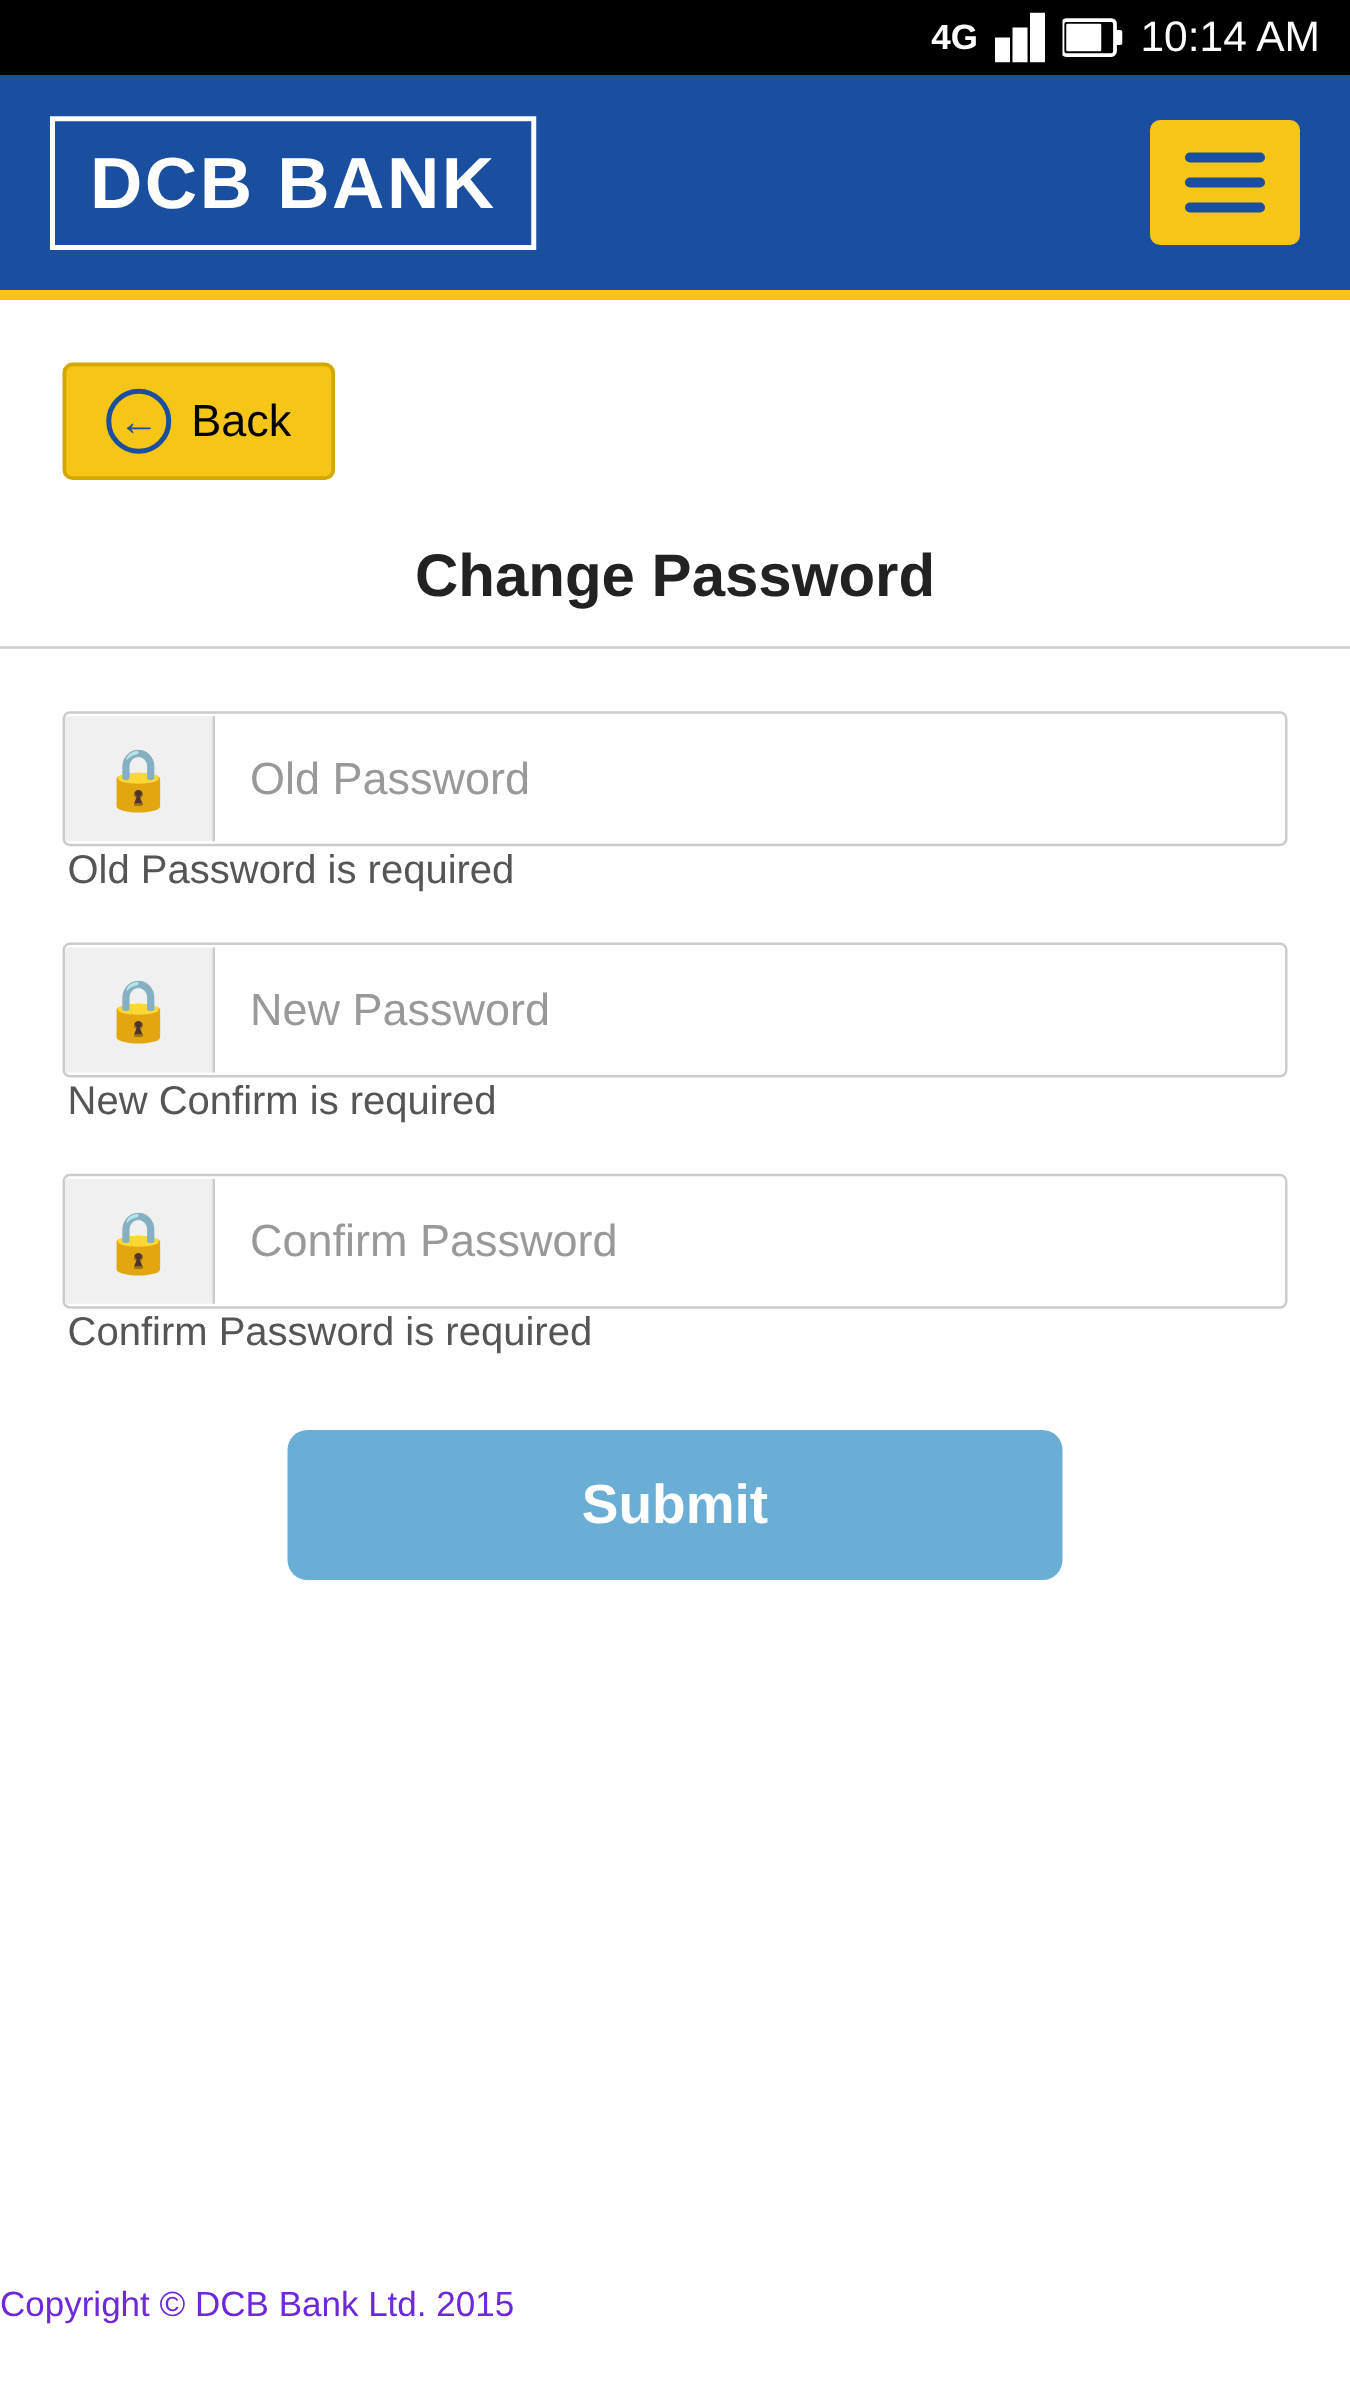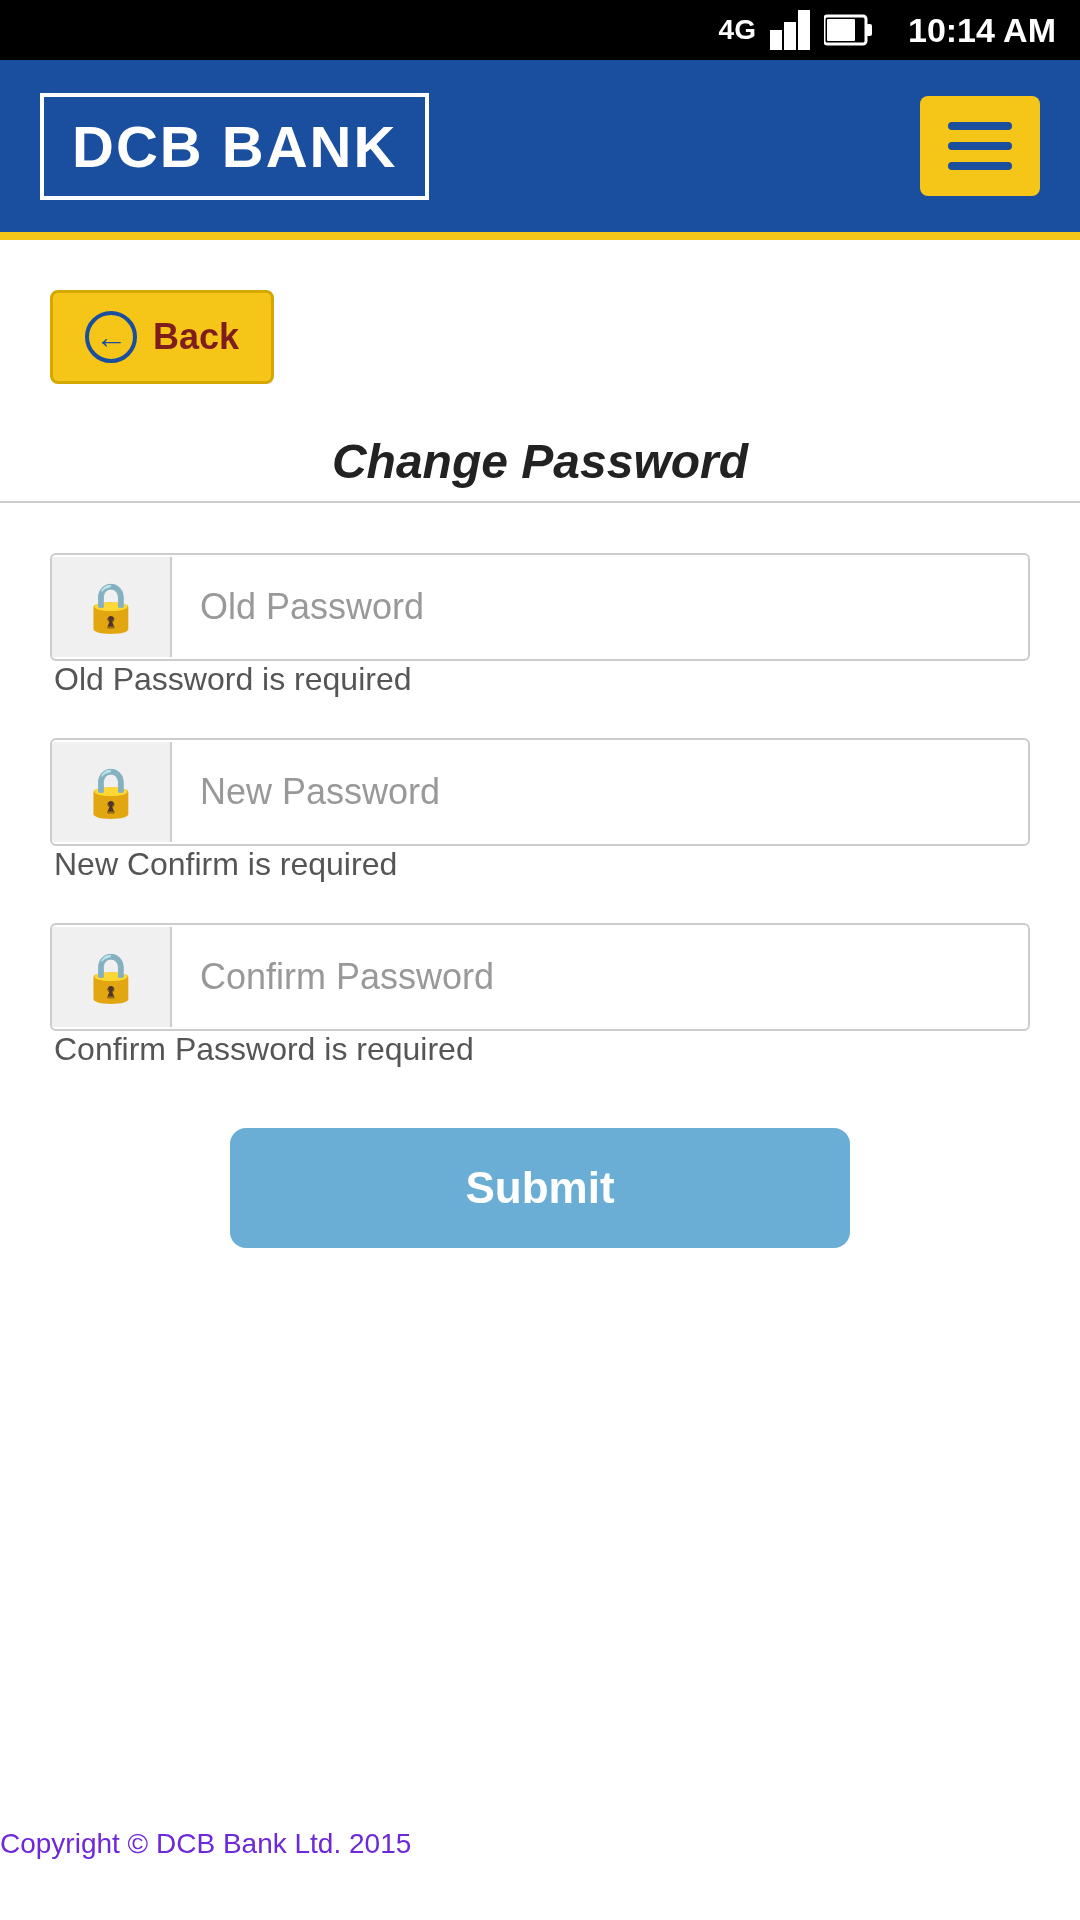--- a/index.html
+++ b/index.html
@@ -38,22 +38,21 @@
 
     .signal-4g {
       color: white;
       font-size: 28px;
       font-weight: bold;
     }
 
     .time-text {
       color: white;
       font-size: 34px;
-      font-weight: bold;
-      margin-left: 22px;
+      font-weight: normal;
     }
 
     
     .header {
       width: 100%;
       background: #1a4e9e;
       height: 180px;
       display: flex;
       align-items: center;
       justify-content: space-between;
@@ -120,33 +119,32 @@
       background: #f5c518;
       display: flex;
       align-items: center;
       justify-content: center;
       color: #1a4e9e;
       font-size: 32px;
       font-weight: bold;
     }
 
     .back-label {
-      color: #7f1d1d;
+      color: #000000;
       font-size: 36px;
-      font-weight: bold;
+      font-weight: normal;
     }
 
     
     .page-title {
       text-align: center;
       font-size: 48px;
       font-weight: bold;
       color: #222222;
-      padding: 30px 0 12px;
-      font-style: italic;
+      padding: 30px 0 28px;
     }
 
     .title-divider {
       width: 100%;
       height: 2px;
       background: #cccccc;
       margin-bottom: 50px;
     }
 
     

